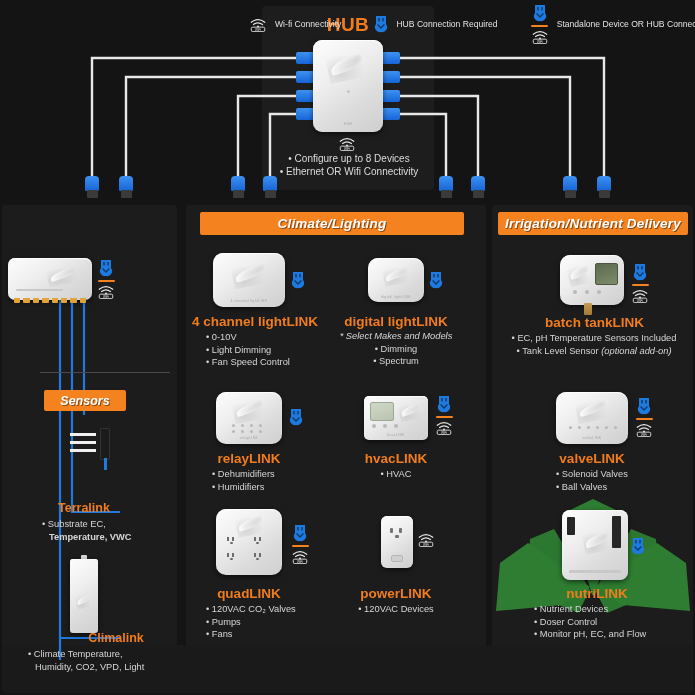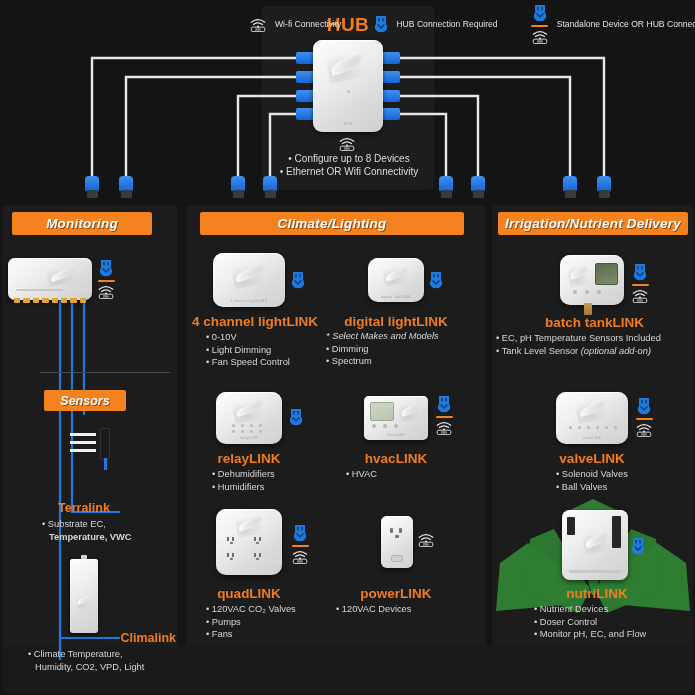--- a/index.html
+++ b/index.html
@@ -62,21 +62,21 @@
 
   
   .dev-name {
     position:absolute; color:#F07C1E; font-weight:700; text-align:center;
     white-space:nowrap;
   }
   .dev-bullets {
     position:absolute; color:#d6d6d6; font-size:9.3px; line-height:12.6px;
   }
   .dev-bullets .b { white-space:nowrap; }
-  .dev-bullets.c { }
+  .dev-bullets.c { text-align:center; }
   .dev-bullets em { font-style:italic; }
 
   
   .hw {
     position:absolute;
     background: linear-gradient(145deg,#fdfdfd 0%,#eeeeee 38%,#dcdcdc 68%,#cfcfcf 100%);
     border-radius:10px;
     box-shadow: 0 2px 5px rgba(0,0,0,.55), inset 0 1px 1px rgba(255,255,255,.9);
     overflow:hidden;
   }
@@ -211,21 +211,20 @@
       <rect x="4" y="13.5" width="18" height="6" rx="2" stroke="#e6e6e6" stroke-width="1.2" fill="none"></rect>
       <text x="13" y="18.2" font-size="4" fill="#e6e6e6" text-anchor="middle" font-family="Liberation Sans, sans-serif">WiFi</text>
     </svg>
   </div>
 
   <div class="hub-bullets">
     <div>• Configure up to 8 Devices</div>
     <div>• Ethernet OR Wifi Connectivity</div>
   </div>
 
-  <div class="col-header" id="hdr-monitoring">Monitoring</div>
   <div class="col-header" id="hdr-climate">Climate/Lighting</div>
   <div class="col-header" id="hdr-irrigation">Irrigation/Nutrient Delivery</div>
 
   <svg id="bluelines" viewBox="0 0 180 410">
     <g stroke="#1f7ae0" stroke-width="2.2" fill="none">
       <path d="M60,38 L60,410"></path>
       <path d="M72,38 L72,262 L120,262"></path>
       <path d="M84,38 L84,165"></path>
       <path d="M60,400 L60,406"></path>
     </g>
@@ -280,21 +279,21 @@
     <div class="b">• Substrate EC,</div>
     <div class="b" style="padding-left:7px;font-weight:bold;">Temperature, VWC</div>
   </div>
 
   <div style="position:absolute;left:70px;top:555px;width:28px;height:78px;">
     <div style="position:absolute;left:11px;top:0;width:6px;height:5px;background:#d9d9d9;border-radius:1px;"></div>
     <div class="hw" style="left:0;top:4px;width:28px;height:74px;border-radius:3px;">
       <div class="leaf" style="left:22%;top:46%;width:58%;height:20%;"></div>
     </div>
   </div>
-  <div class="dev-name" style="left:56px;top:631px;width:120px;text-align:right;font-size:12.5px;">Climalink</div>
+  <div class="dev-name" style="left:56px;top:631px;width:120px;text-align:center;font-size:12.5px;">Climalink</div>
   <div class="dev-bullets" style="left:28px;top:648px;width:160px;">
     <div class="b">• Climate Temperature,</div>
     <div class="b" style="padding-left:7px;">Humidity, CO2, VPD, Light</div>
   </div>
 
   <div class="hw" style="left:213px;top:253px;width:72px;height:54px;">
     <div class="leaf" style="left:26%;top:14%;width:52%;height:46%;"></div>
     <div class="model">4 channel lightLINK</div>
   </div>
   <div class="badge-group" style="left:290px;top:271px;">

